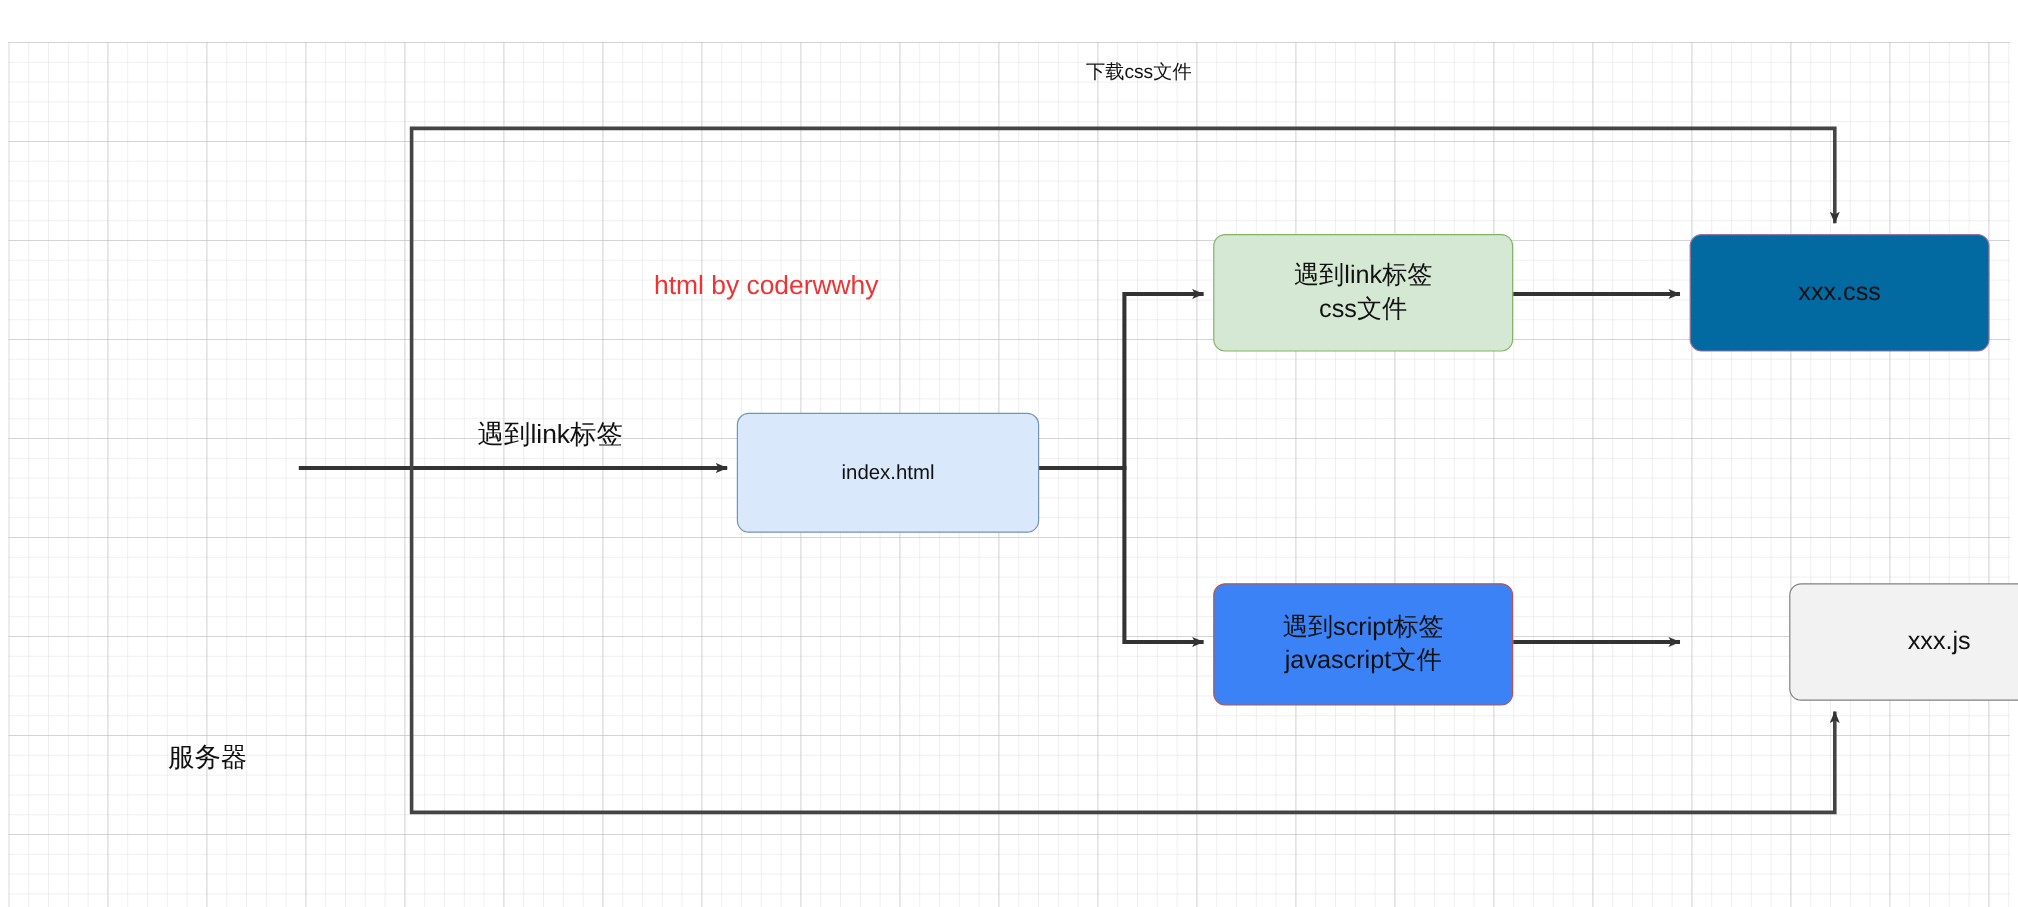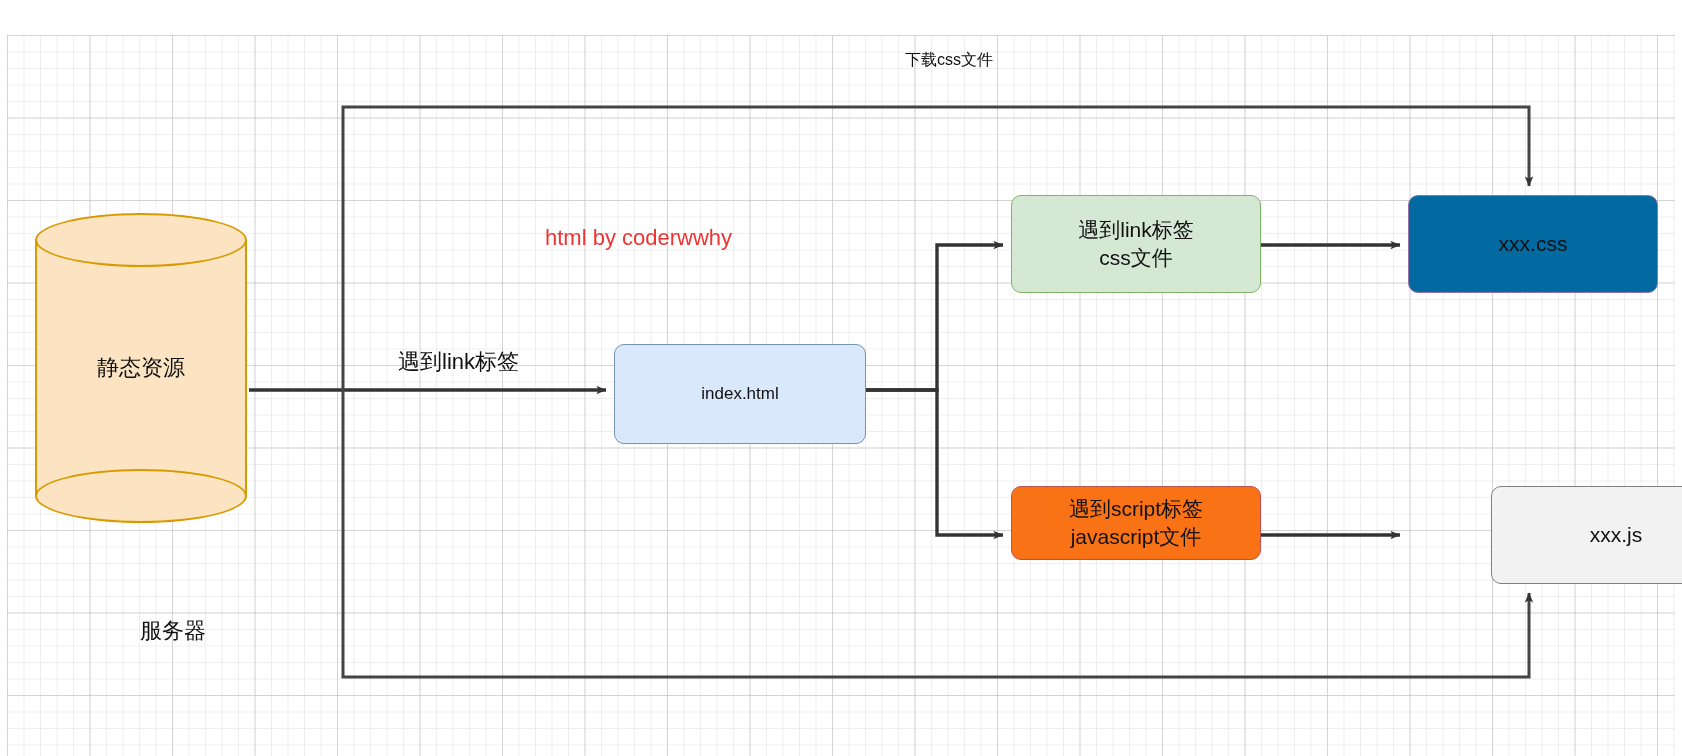--- a/index.html
+++ b/index.html
@@ -56,22 +56,22 @@
 
   #node-index{
     left:614px;top:344px;width:252px;height:100px;
     background:#dae8fc;border:1.6px solid #7393b3;font-size:17px;
   }
   #node-link{
     left:1011px;top:195px;width:250px;height:98px;
     background:#d5e8d4;border:1.6px solid #82b366;font-size:21px;
   }
   #node-script{
-    left:1011px;top:486px;width:250px;height:74px;
-    background:#f97316;border:1.6px solid #b85450;font-size:21px;justify-content:center;
+    left:1011px;top:486px;width:250px;height:102px;
+    background:#3b82f6;border:1.6px solid #b85450;font-size:21px;justify-content:center;
   }
   #node-css{
     left:1408px;top:195px;width:250px;height:98px;
     background:#0369a1;border:1.6px solid #9673a6;font-size:21px;
   }
   #node-js{
     left:1491px;top:486px;width:250px;height:98px;
     background:#f2f2f2;border:1.6px solid #808080;font-size:21px;
   }
 
@@ -106,26 +106,20 @@
 
     <path d="M1261,245 L1400,245" fill="none" stroke="#333333" stroke-width="3.4" marker-end="url(#ah)"></path>
 
     <path d="M1261,535 L1400,535" fill="none" stroke="#333333" stroke-width="3.4" marker-end="url(#ah)"></path>
 
     <path d="M343,400 L343,107 L1529,107 L1529,186" fill="none" stroke="#444444" stroke-width="3" marker-end="url(#ah)"></path>
 
     <path d="M343,400 L343,677 L1529,677 L1529,593" fill="none" stroke="#444444" stroke-width="3" marker-end="url(#ah)"></path>
   </svg>
 
-  <div id="cylinder">
-    <div class="cyl-body"></div>
-    <div class="cyl-bottom"></div>
-    <div class="cyl-top"></div>
-    <div class="cyl-label">静态资源</div>
-  </div>
 
   <div class="edge-label" id="label-server">服务器</div>
 
   <div class="node" id="node-index">
     <span>index.html</span>
   </div>
 
   <div class="node" id="node-link">
     <div>
       <span>遇到link标签</span>

